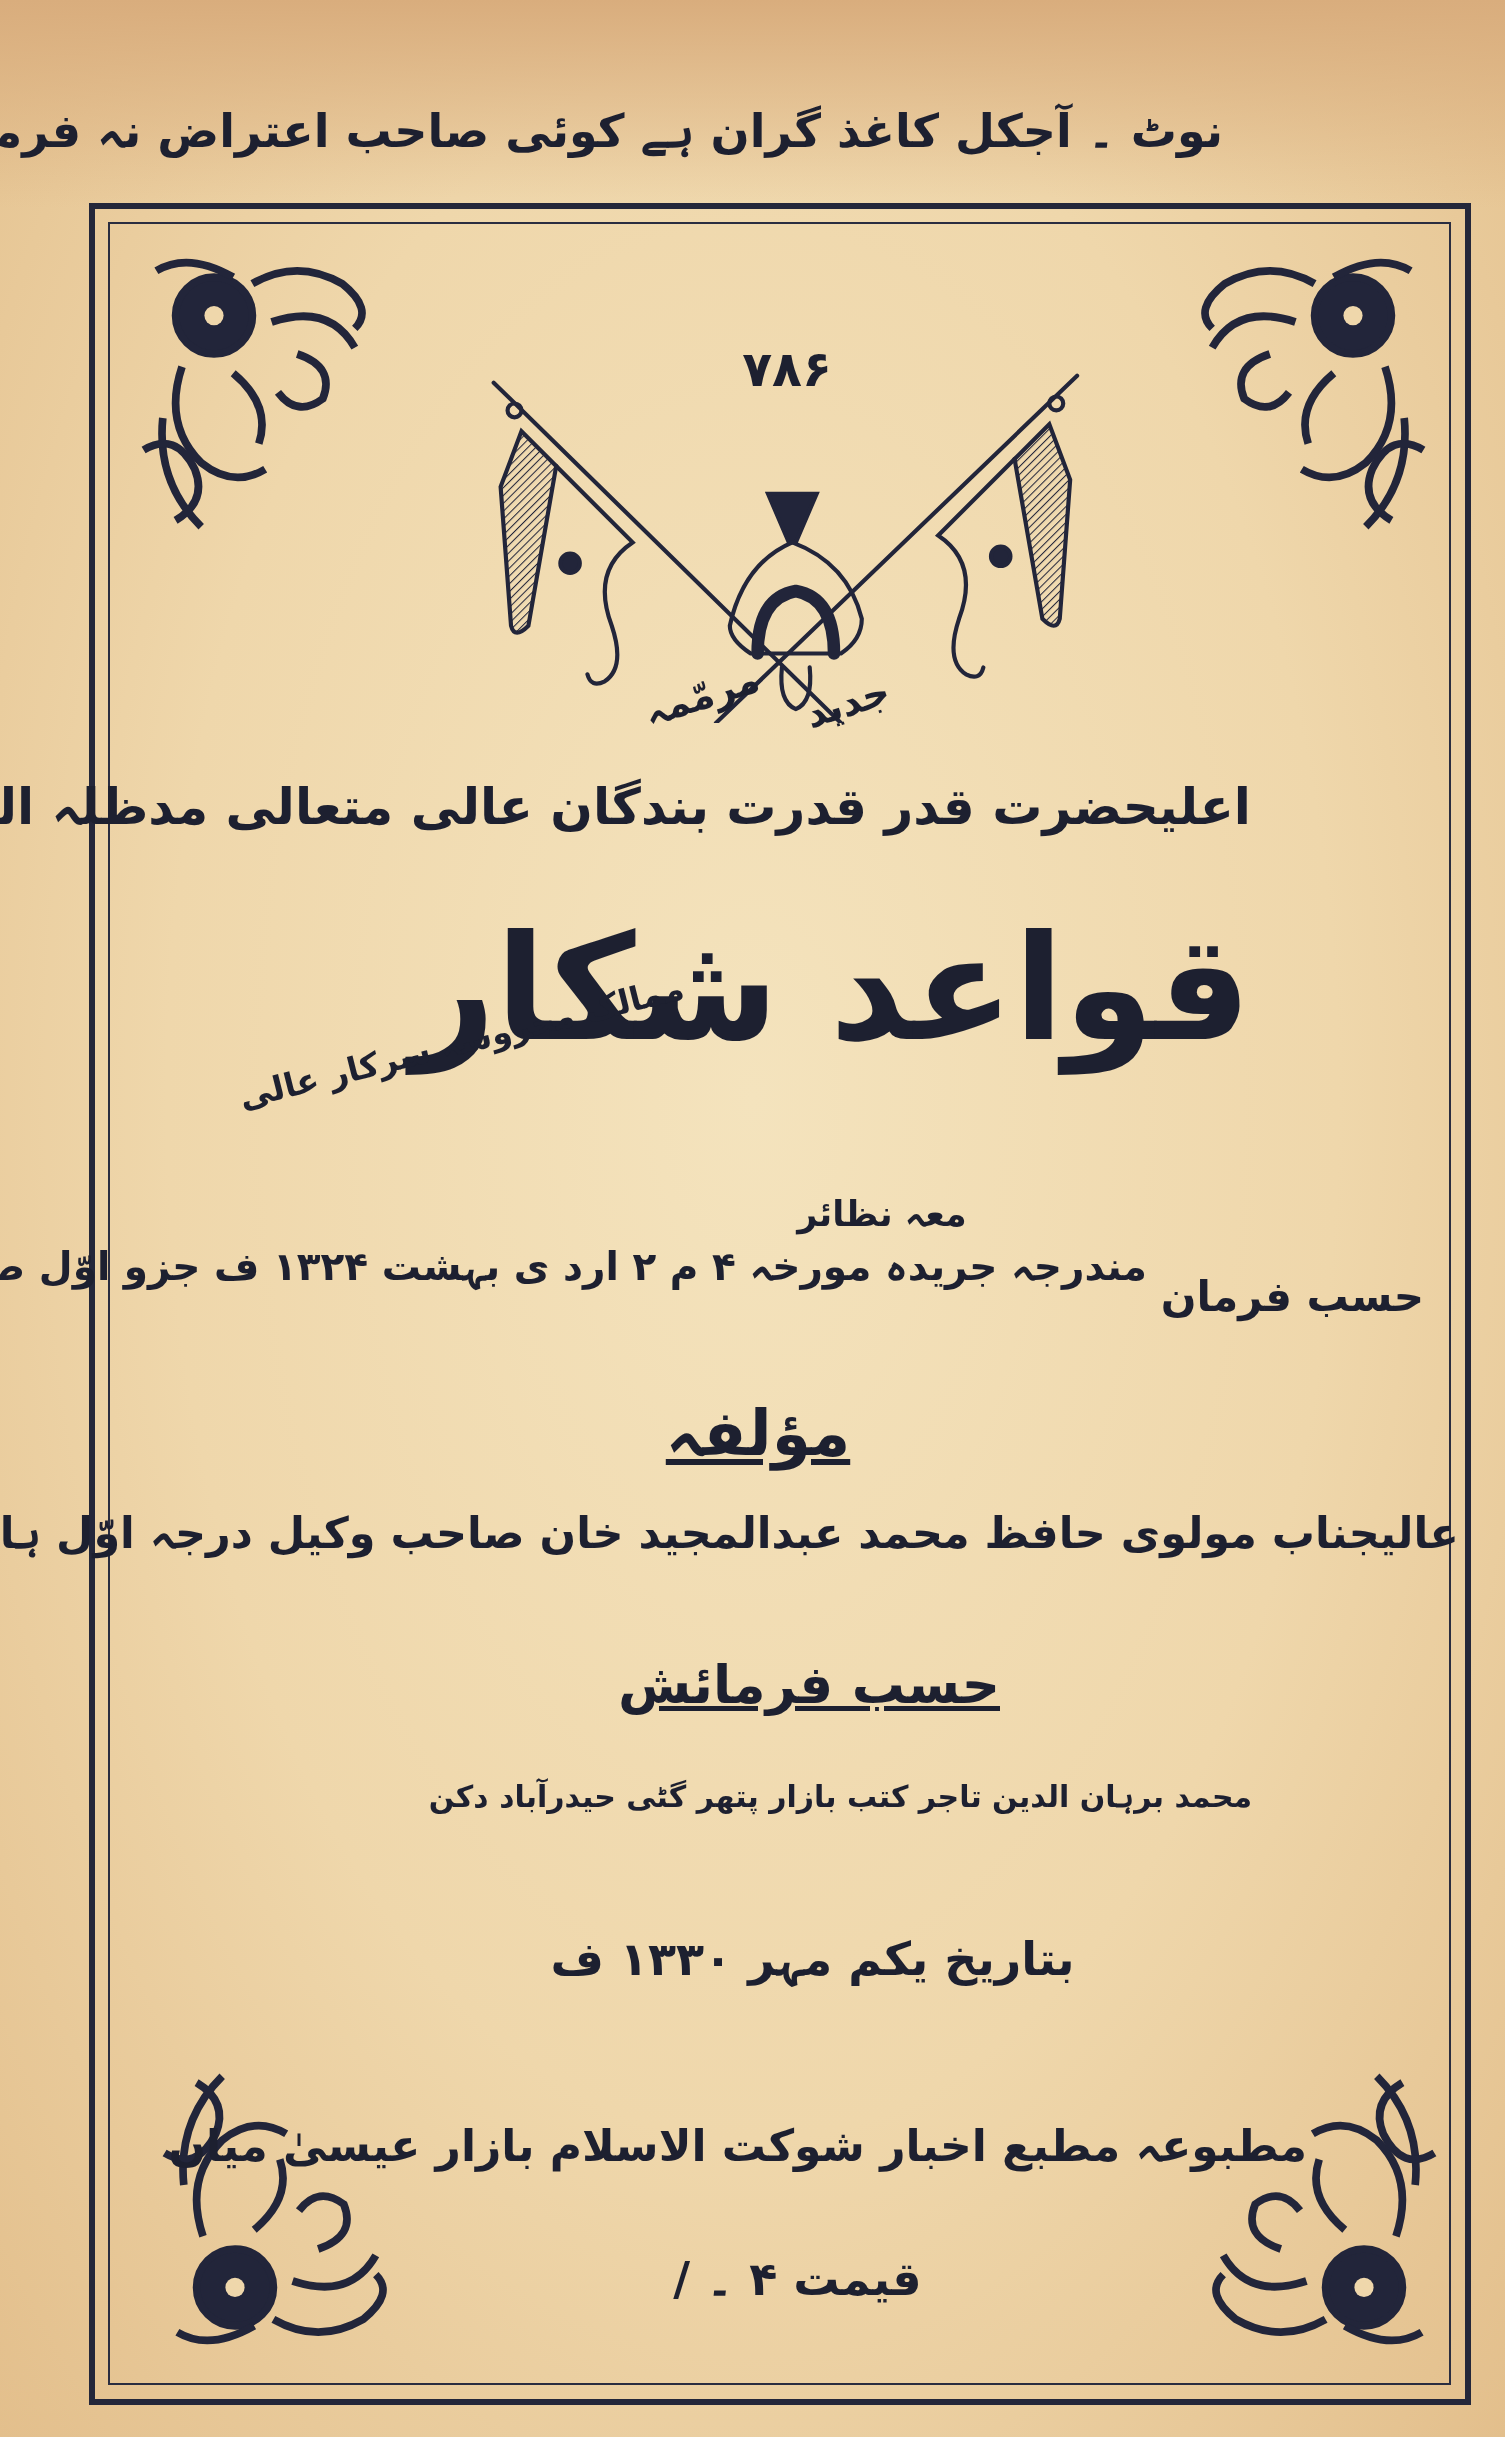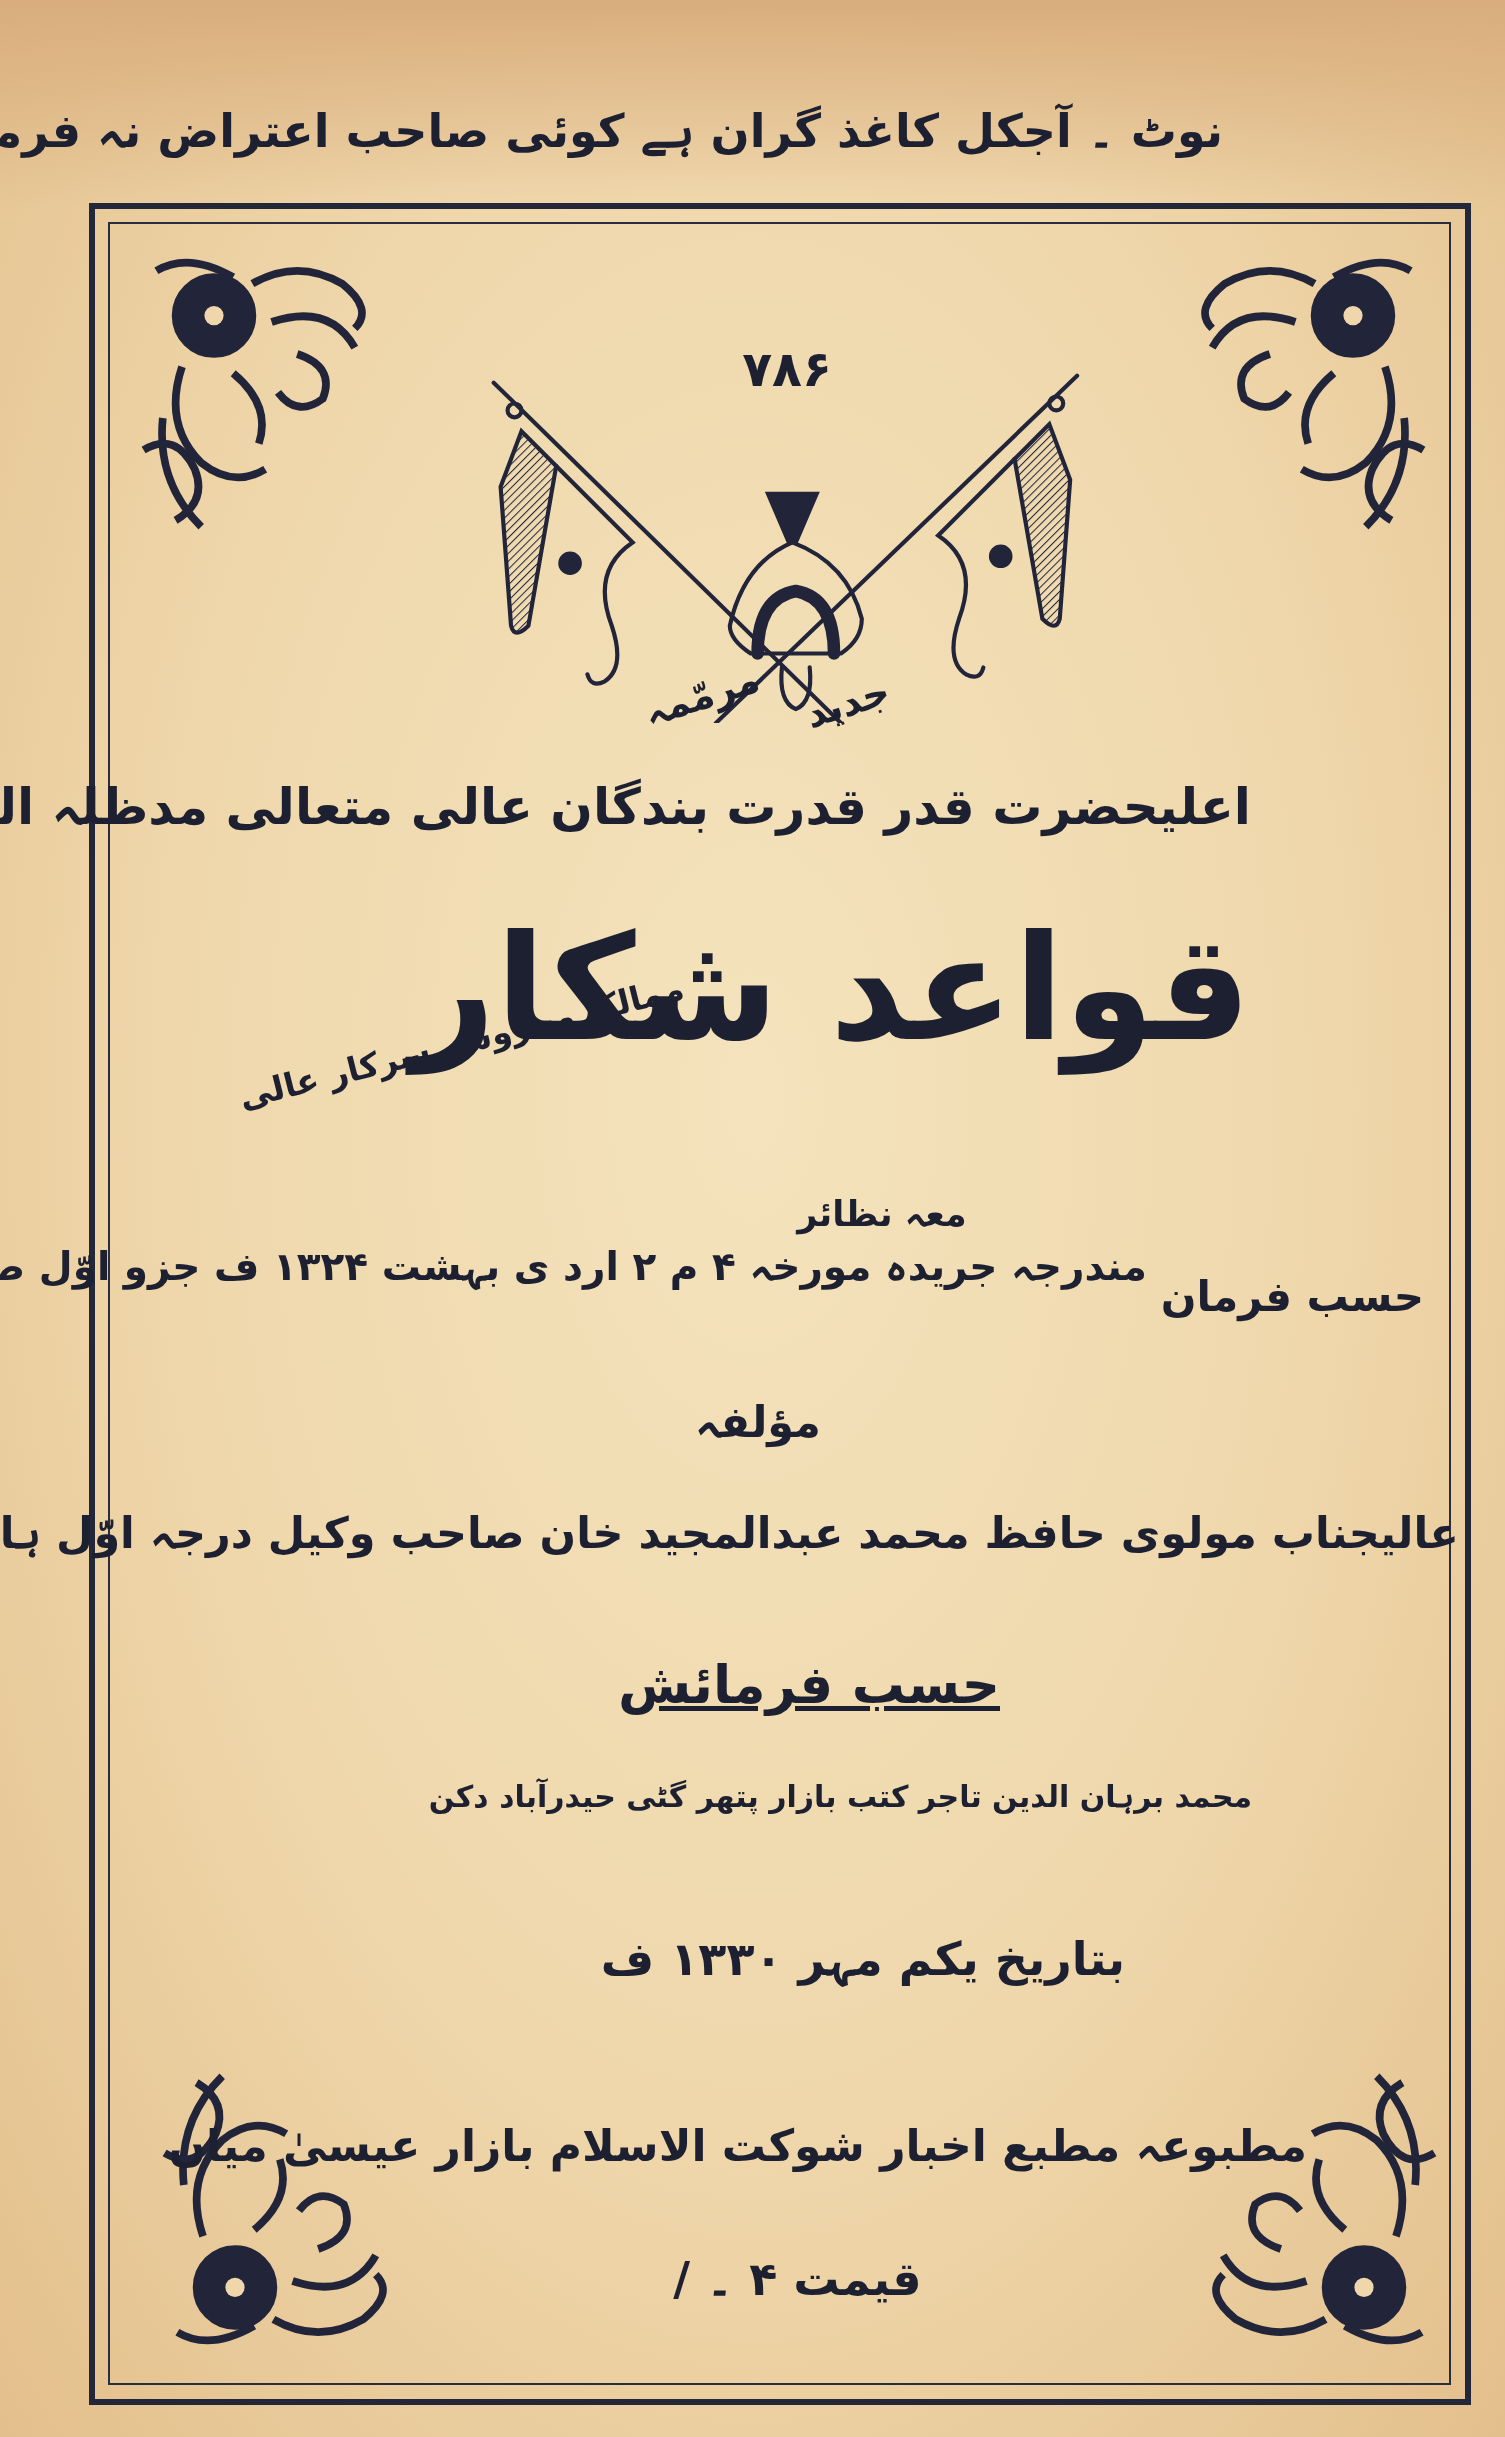--- a/index.html
+++ b/index.html
@@ -114,26 +114,26 @@
 
 <div class="urdu" style="left:389px; top:778px; width:862px; font-size:50px;">اعلیحضرت قدر قدرت بندگان عالی متعالی مدظلہ العالی</div>
 
 <div class="urdu" style="left:695px; top:903px; width:556px; font-size:146px; font-weight:900;">قواعد شکار</div>
 <div class="urdu" style="left:354px; top:1008px; width:334px; font-size:33px; transform:rotate(-14deg);">ممالک محروسہ سرکار عالی</div>
 <div class="urdu" style="left:778px; top:1194px; width:208px; font-size:35px;">معہ نظائر</div>
 
 <div class="urdu" style="left:1216px; top:1272px; width:208px; font-size:42px;">حسب فرمان</div>
 <div class="urdu" style="left:174px; top:1244px; width:973px; font-size:39px;">مندرجہ جریدہ مورخہ ۴ م ۲ ارد ی بہشت ۱۳۲۴ ف جزو اوّل صفحہ ۳۸</div>
 
-<div class="urdu" style="left:612px; top:1397px; width:292px; font-size:43px;">مؤلفہ</div>
+<div class="urdu" style="left:612px; top:1397px; width:292px; font-size:63px;text-decoration:underline;">مؤلفہ</div>
 <div class="urdu" style="left:111px; top:1508px; width:1348px; font-size:43px;">عالیجناب مولوی حافظ محمد عبدالمجید خان صاحب وکیل درجہ اوّل ہائیکورٹ سرکار عالی</div>
 
 <div class="urdu" style="left:653px; top:1654px; width:347px; font-size:53px;text-decoration:underline;">حسب فرمائش</div>
 <div class="urdu" style="left:389px; top:1779px; width:903px; font-size:30px;">محمد برہان الدین تاجر کتب بازار پتھر گٹی حیدرآباد دکن</div>
-<div class="urdu" style="left:500px; top:1932px; width:625px; font-size:46px;text-align:right;">بتاریخ یکم مہر ۱۳۳۰ ف</div>
+<div class="urdu" style="left:500px; top:1932px; width:625px; font-size:46px;">بتاریخ یکم مہر ۱۳۳۰ ف</div>
 
 <div class="urdu" style="left:431px; top:2120px; width:876px; font-size:44px;">مطبوعہ مطبع اخبار شوکت الاسلام بازار عیسیٰ میاں</div>
 
 <div class="urdu" style="left:589px; top:2252px; width:417px; font-size:46px;">
   <span>قیمت</span>
   <span>۴ ۔ /</span>
 </div>
 
 
 </body></html>

